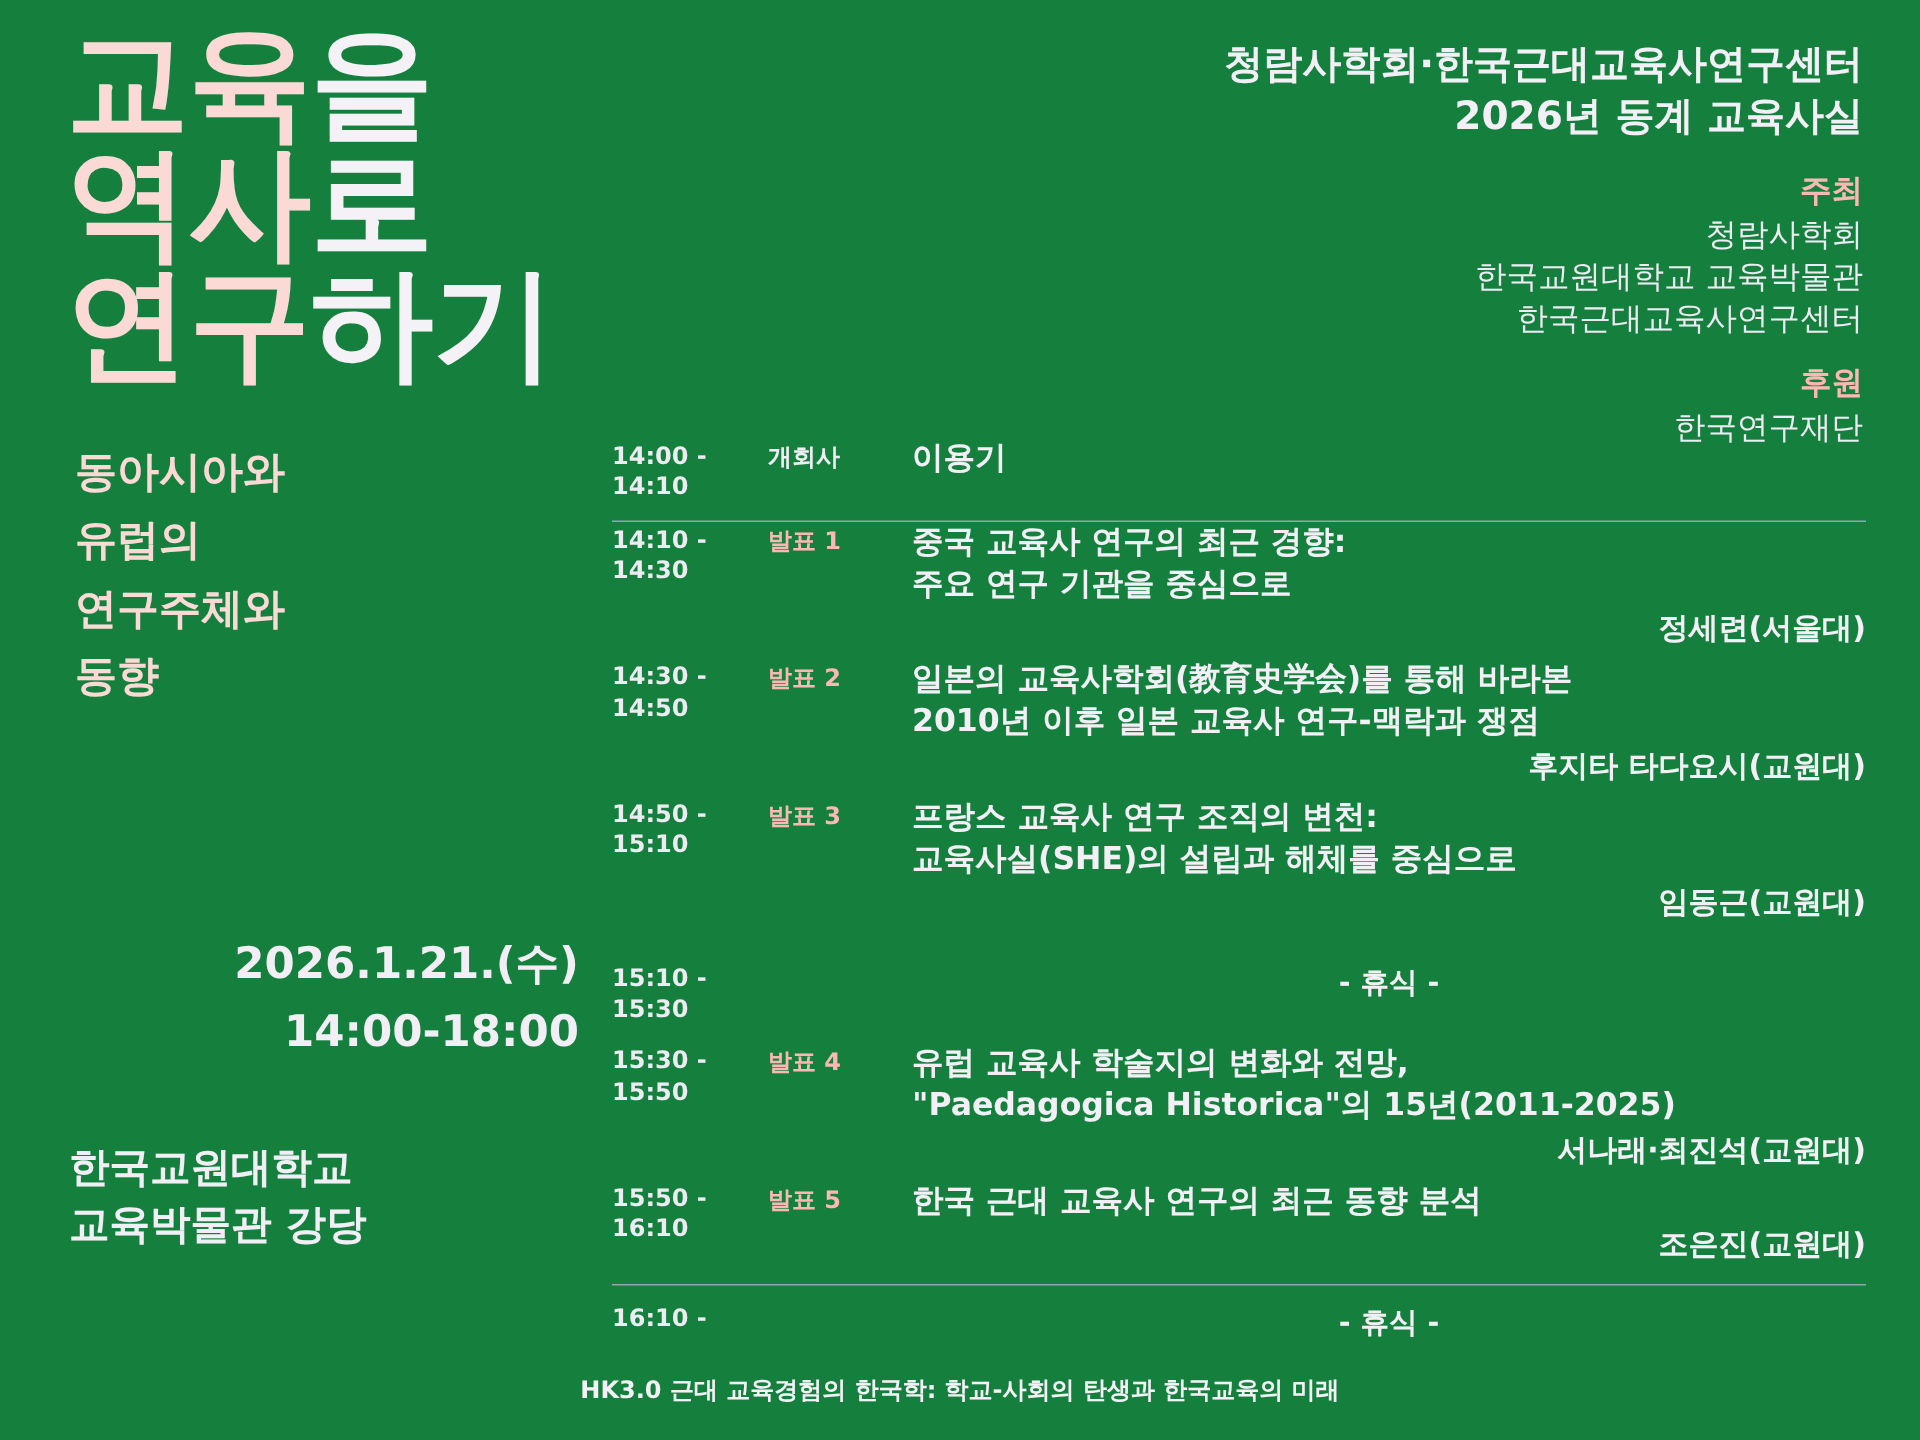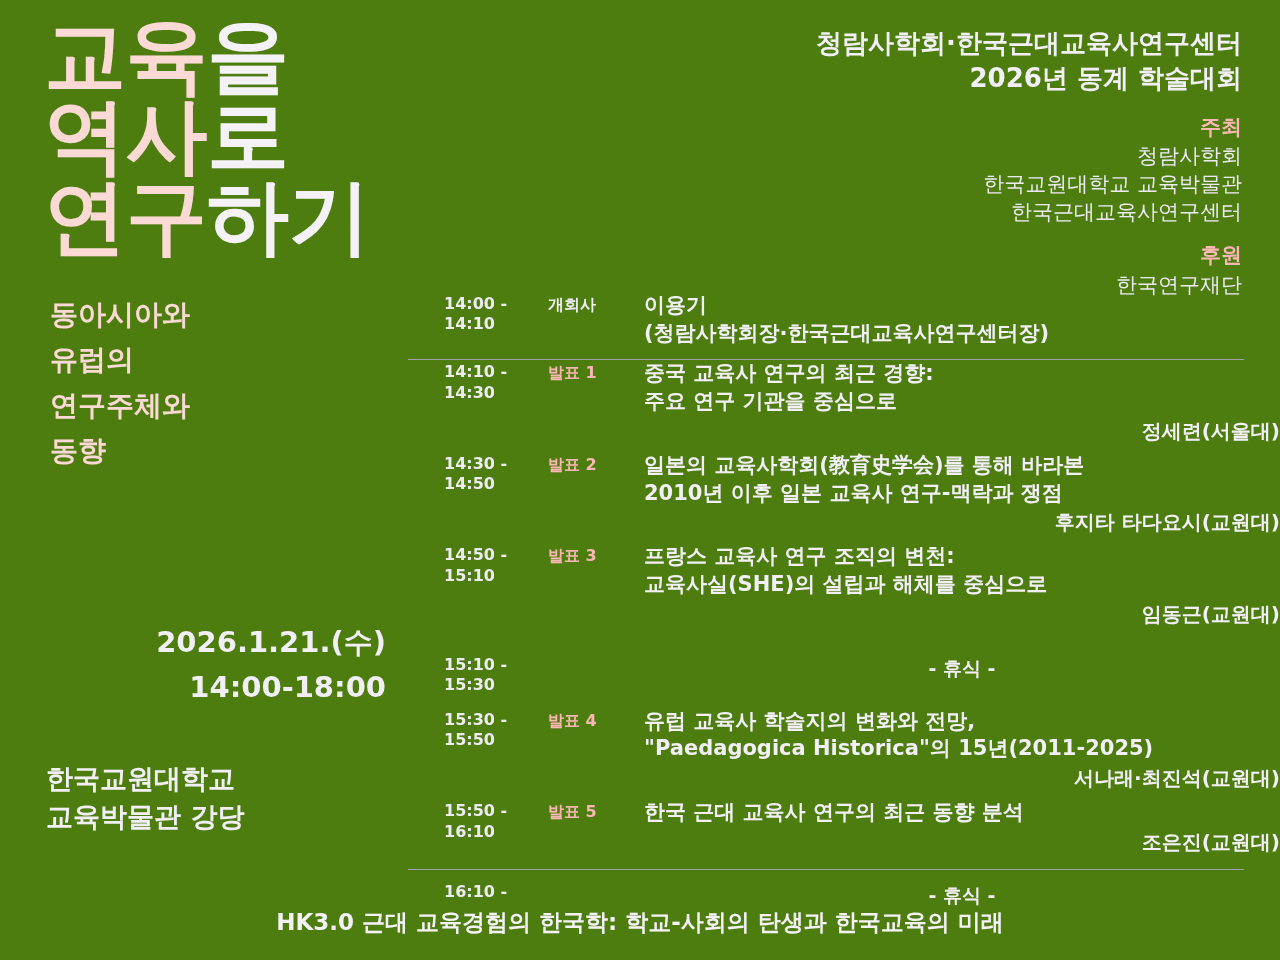--- a/index.html
+++ b/index.html
@@ -6,21 +6,21 @@
   * { margin:0; padding:0; box-sizing:border-box; }
   html, body {
     width:1280px; height:960px;
     background:#646084;
     font-family:"DejaVu Sans","Liberation Sans",sans-serif;
     overflow:hidden;
   }
   .poster{
     position:relative;
     width:1280px; height:960px;
-    background:#4d7c0f;
+    background:#15803d;
     color:#f2f0f6;
   }
 
   
   .title-block{
     position:absolute; left:44px; top:18px; width:520px;
     line-height:0.93;
     letter-spacing:-0.5px;
   }
   .title-line{
@@ -99,21 +99,20 @@
   
   .schedule{
     position:absolute;
     left:408px; top:292px;
     width:836px;
   }
   .row{
     display:flex;
     align-items:flex-start;
     width:100%;
-    margin-left:36px;
   }
   .col-time{
     width:104px;
     flex:0 0 104px;
     font-size:16px;
     font-weight:600;
     color:#eeecf3;
     line-height:1.28;
     padding-top:2px;
     white-space:nowrap;
@@ -177,21 +176,21 @@
   .r-pres   { padding-bottom:6px; }
   .r-break  { padding:10px 0 12px 0; }
   .mt8 { margin-top:8px; }
   .mt6 { margin-top:6px; }
 
   
   .footer{
     position:absolute;
     left:0; right:0; bottom:22px;
     text-align:center;
-    font-size:23px;
+    font-size:16px;
     font-weight:700;
     color:#f4f2f7;
     white-space:nowrap;
   }
 </style>
 </head>
 <body>
 
 <div class="poster">
 
@@ -219,21 +218,21 @@
     <div class="date-line">14:00-18:00</div>
   </div>
 
   <div class="venue-block">
     <div class="venue-line">한국교원대학교</div>
     <div class="venue-line">교육박물관 강당</div>
   </div>
 
   <div class="header-block">
     <div class="hdr-main">청람사학회·한국근대교육사연구센터</div>
-    <div class="hdr-main">2026년 동계 학술대회</div>
+    <div class="hdr-main">2026년 동계 교육사실</div>
 
     <div class="org-group">
       <div class="org-label">주최</div>
       <div class="org-item">청람사학회</div>
       <div class="org-item">한국교원대학교 교육박물관</div>
       <div class="org-item">한국근대교육사연구센터</div>
     </div>
 
     <div class="org-group spon-group">
       <div class="org-label">후원</div>
@@ -244,21 +243,20 @@
   <div class="schedule">
 
     <div class="row r-open">
       <div class="col-time">
         <span class="sp">14:00 -</span>
         <span class="sp">14:10</span>
       </div>
       <div class="col-kind white">개회사</div>
       <div class="col-body">
         <div class="ttl">이용기</div>
-        <div class="ttl">(청람사학회장·한국근대교육사연구센터장)</div>
       </div>
     </div>
 
     <div class="divider"></div>
 
 
     <div class="row r-pres">
       <div class="col-time">
         <span class="sp">14:10 -</span>
         <span class="sp">14:30</span>

